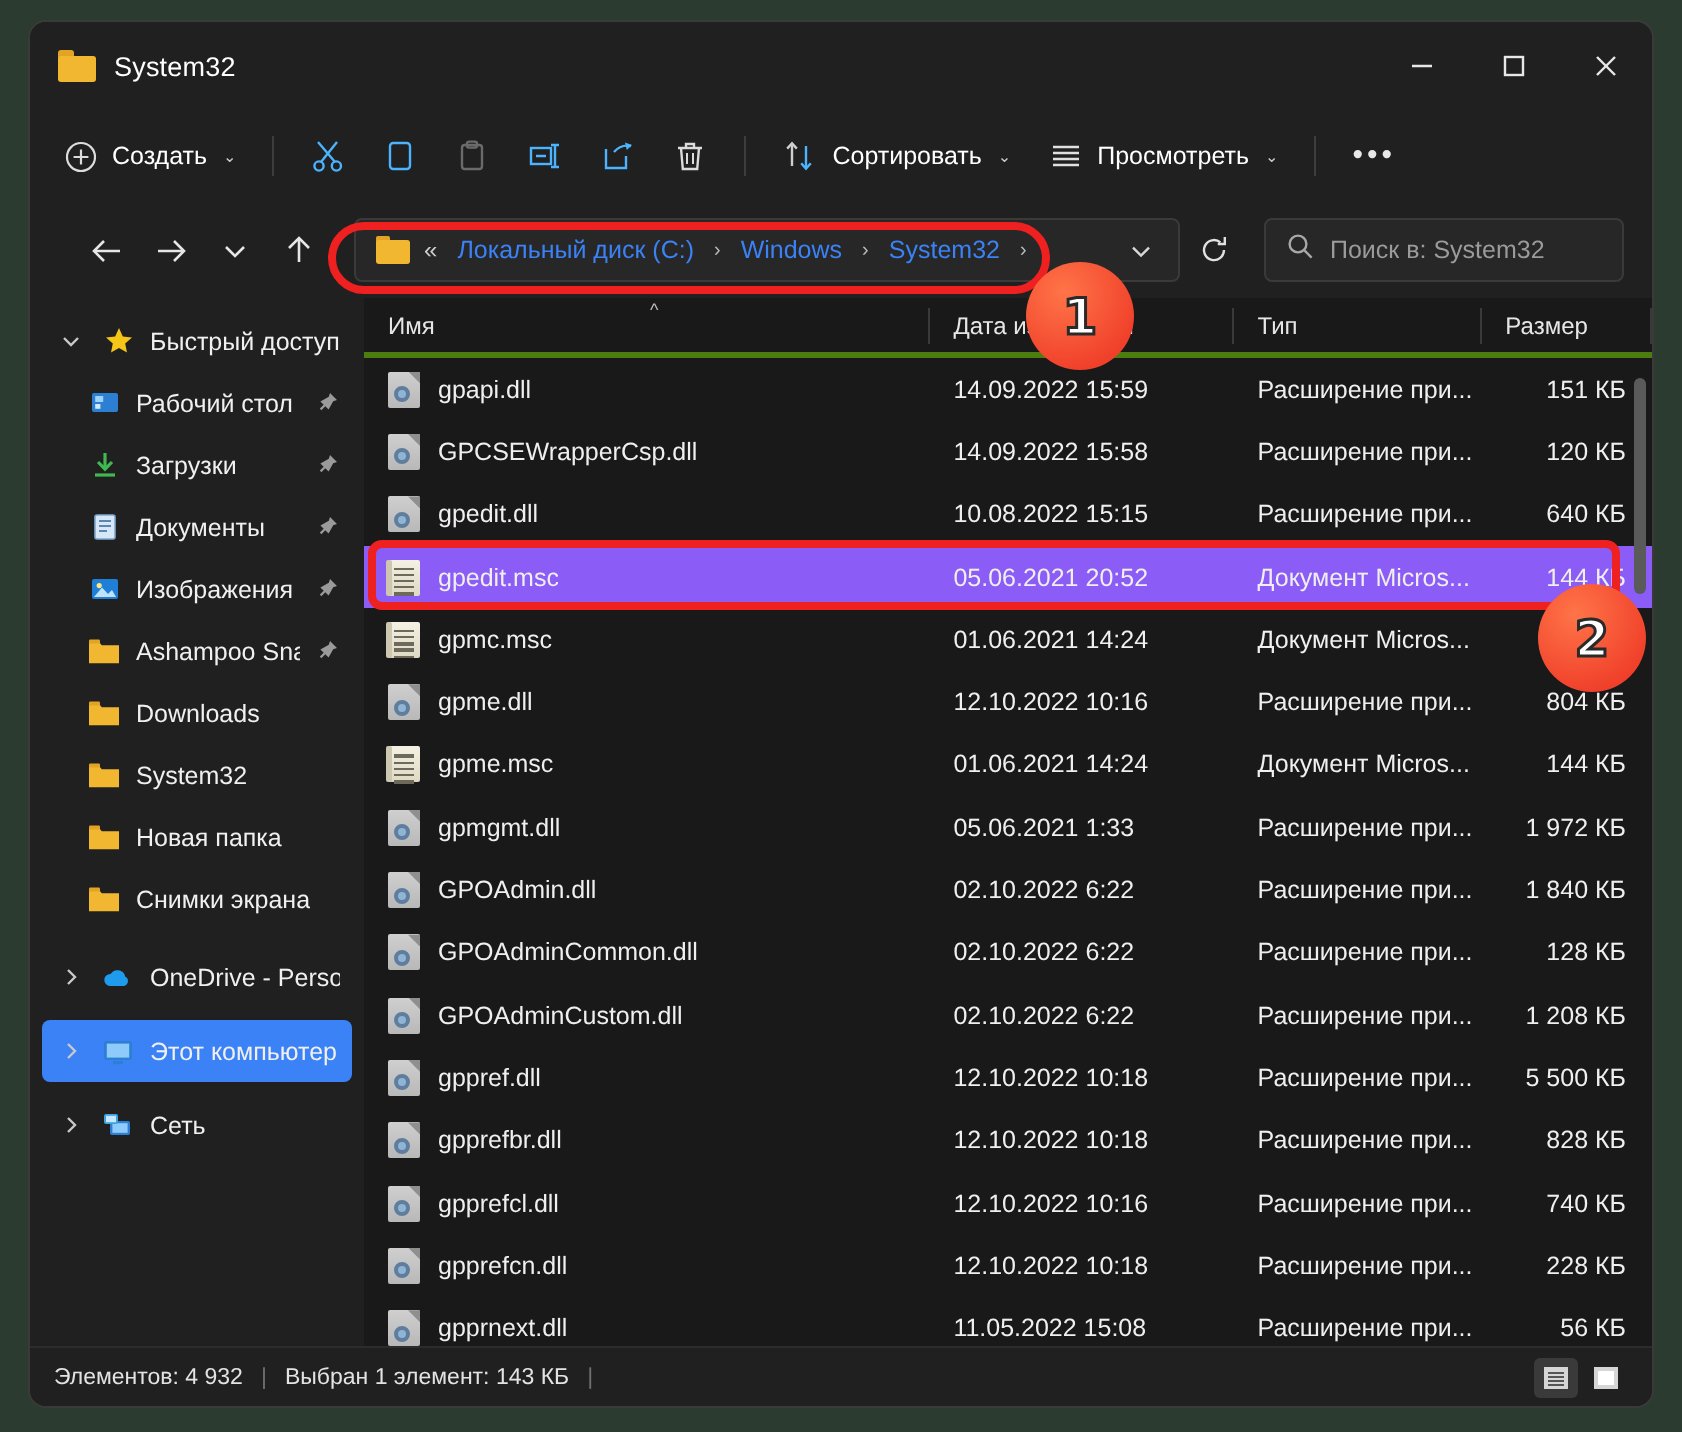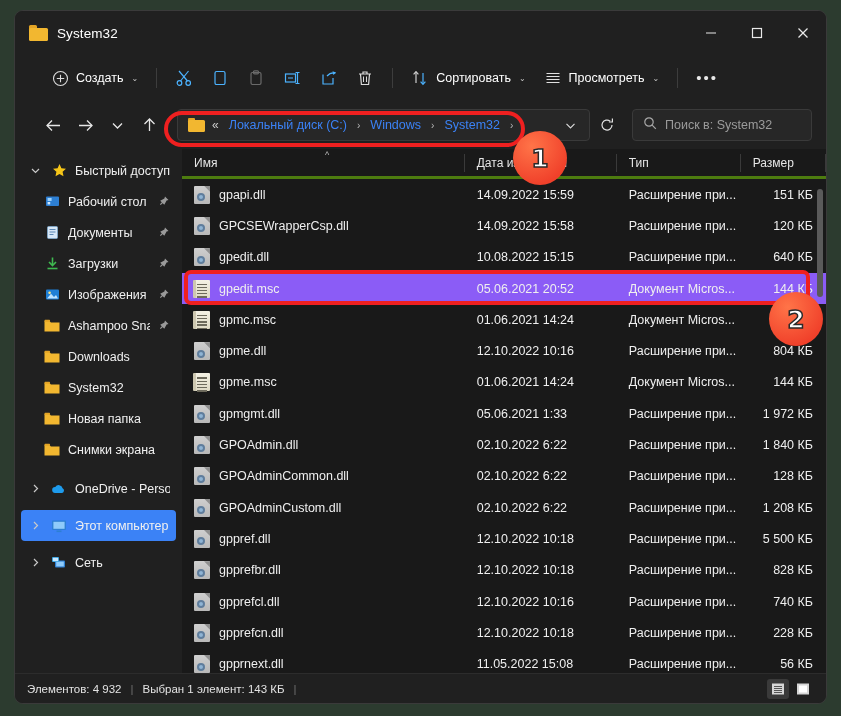--- a/index.html
+++ b/index.html
@@ -41,21 +41,21 @@
   .title-text { color: #ffffff; font-size: 13.5px; letter-spacing: .1px; }
 
   .wincontrols { position: absolute; right: 0; top: 0; display: flex; height: 44px; }
   .wc { width: 46px; height: 44px; display: flex; align-items: center; justify-content: center; }
   .wc svg { display: block; }
 
   
   .toolbar {
     height: 46px; flex: none;
     display: flex; align-items: center;
-    padding: 0 28px;
+    padding: 0 8px;
     background: #202020;
     gap: 0px;
   }
   .tb-btn {
     height: 32px; display: flex; align-items: center; gap: 7px;
     padding: 0 9px; border-radius: 4px; color: #ffffff; font-size: 12.5px;
     white-space: nowrap;
   }
   .tb-icon { display: flex; align-items: center; justify-content: center; }
   .tb-sep { width: 1px; height: 20px; background: #3d3d3d; margin: 0 9px; flex: none; }
@@ -419,44 +419,44 @@
             <svg width="13" height="13" viewBox="0 0 13 13">
                 <path d="M8 1.5 L11.5 5 L9.6 5.6 L7.3 9.8 L3.2 5.7 L7.4 3.4 Z" fill="#9a9a9a"></path>
                 <line x1="3.3" y1="9.7" x2="6" y2="7" stroke="#9a9a9a" stroke-width="1.1"></line>
               </svg>
           </span>
         </div>
 
         <div class="sb-item sb-indent">
           <span class="sb-ico">
             <svg width="15" height="15" viewBox="0 0 15 15">
+                <line x1="7.5" y1="1.5" x2="7.5" y2="9" stroke="#3fb950" stroke-width="1.6"></line>
+                <path d="M4 6 L7.5 9.6 L11 6" fill="none" stroke="#3fb950" stroke-width="1.6"></path>
+                <line x1="2.5" y1="12.5" x2="12.5" y2="12.5" stroke="#3fb950" stroke-width="1.6"></line>
+              </svg>
+          </span>
+          <span class="sb-label">Загрузки</span>
+          <span class="sb-pin">
+            <svg width="13" height="13" viewBox="0 0 13 13">
+                <path d="M8 1.5 L11.5 5 L9.6 5.6 L7.3 9.8 L3.2 5.7 L7.4 3.4 Z" fill="#9a9a9a"></path>
+                <line x1="3.3" y1="9.7" x2="6" y2="7" stroke="#9a9a9a" stroke-width="1.1"></line>
+              </svg>
+          </span>
+        </div>
+
+        <div class="sb-item sb-indent">
+          <span class="sb-ico">
+            <svg width="15" height="15" viewBox="0 0 15 15">
                 <rect x="2.5" y="1.5" width="10" height="12" rx="1" fill="#d7e7f7" stroke="#7fa9cf" stroke-width=".8"></rect>
                 <line x1="4.5" y1="4.5" x2="10.5" y2="4.5" stroke="#5b87b5" stroke-width="1"></line>
                 <line x1="4.5" y1="7" x2="10.5" y2="7" stroke="#5b87b5" stroke-width="1"></line>
                 <line x1="4.5" y1="9.5" x2="8.5" y2="9.5" stroke="#5b87b5" stroke-width="1"></line>
               </svg>
           </span>
           <span class="sb-label">Документы</span>
-          <span class="sb-pin">
-            <svg width="13" height="13" viewBox="0 0 13 13">
-                <path d="M8 1.5 L11.5 5 L9.6 5.6 L7.3 9.8 L3.2 5.7 L7.4 3.4 Z" fill="#9a9a9a"></path>
-                <line x1="3.3" y1="9.7" x2="6" y2="7" stroke="#9a9a9a" stroke-width="1.1"></line>
-              </svg>
-          </span>
-        </div>
-
-        <div class="sb-item sb-indent">
-          <span class="sb-ico">
-            <svg width="15" height="15" viewBox="0 0 15 15">
-                <line x1="7.5" y1="1.5" x2="7.5" y2="9" stroke="#3fb950" stroke-width="1.6"></line>
-                <path d="M4 6 L7.5 9.6 L11 6" fill="none" stroke="#3fb950" stroke-width="1.6"></path>
-                <line x1="2.5" y1="12.5" x2="12.5" y2="12.5" stroke="#3fb950" stroke-width="1.6"></line>
-              </svg>
-          </span>
-          <span class="sb-label">Загрузки</span>
           <span class="sb-pin">
             <svg width="13" height="13" viewBox="0 0 13 13">
                 <path d="M8 1.5 L11.5 5 L9.6 5.6 L7.3 9.8 L3.2 5.7 L7.4 3.4 Z" fill="#9a9a9a"></path>
                 <line x1="3.3" y1="9.7" x2="6" y2="7" stroke="#9a9a9a" stroke-width="1.1"></line>
               </svg>
           </span>
         </div>
 
         <div class="sb-item sb-indent">
           <span class="sb-ico">

